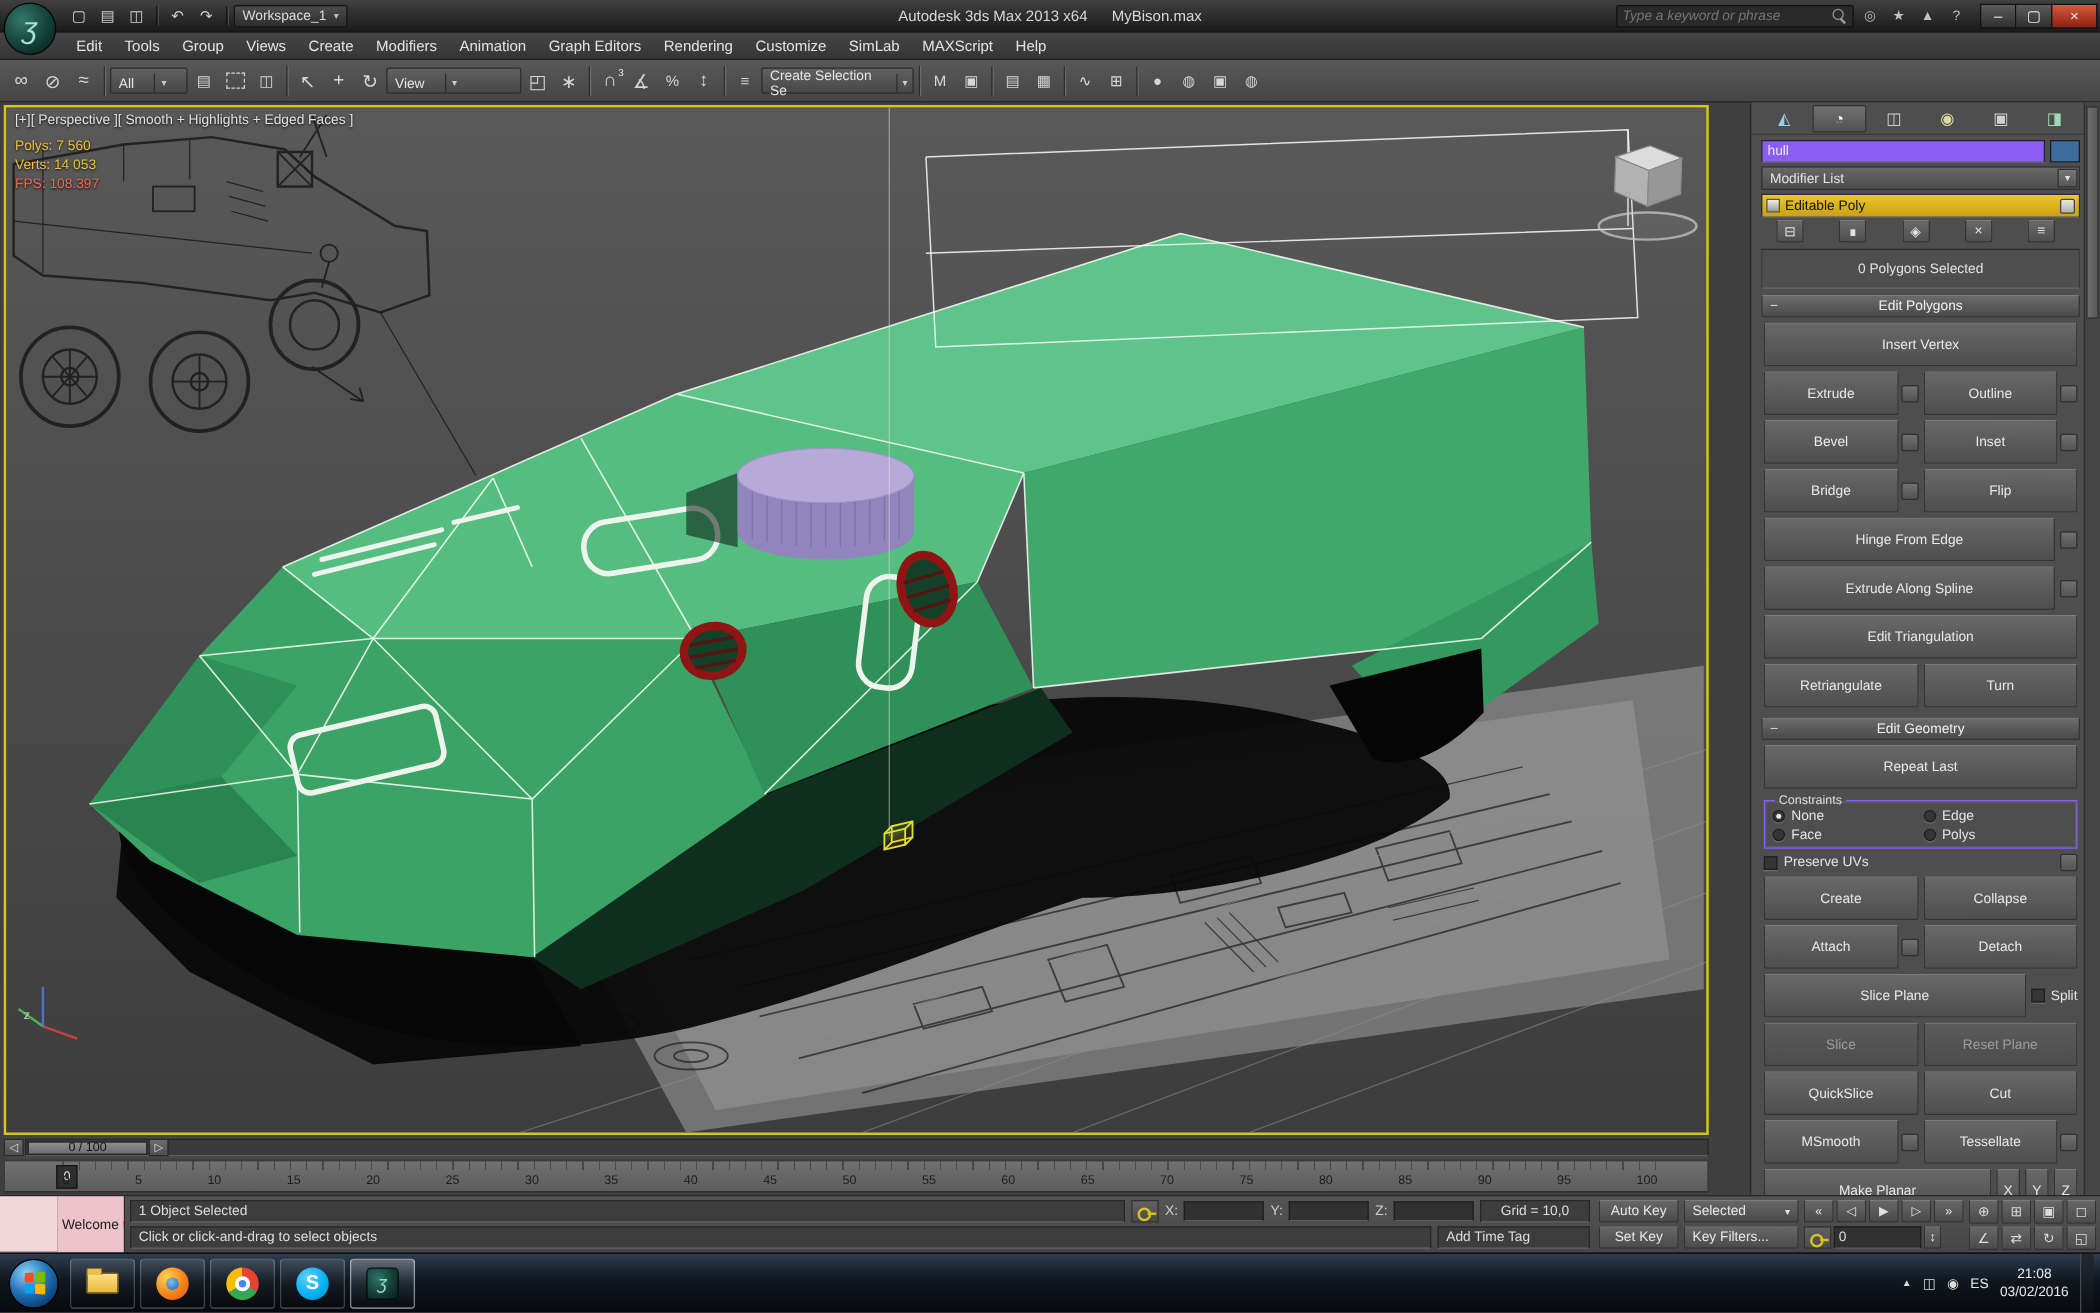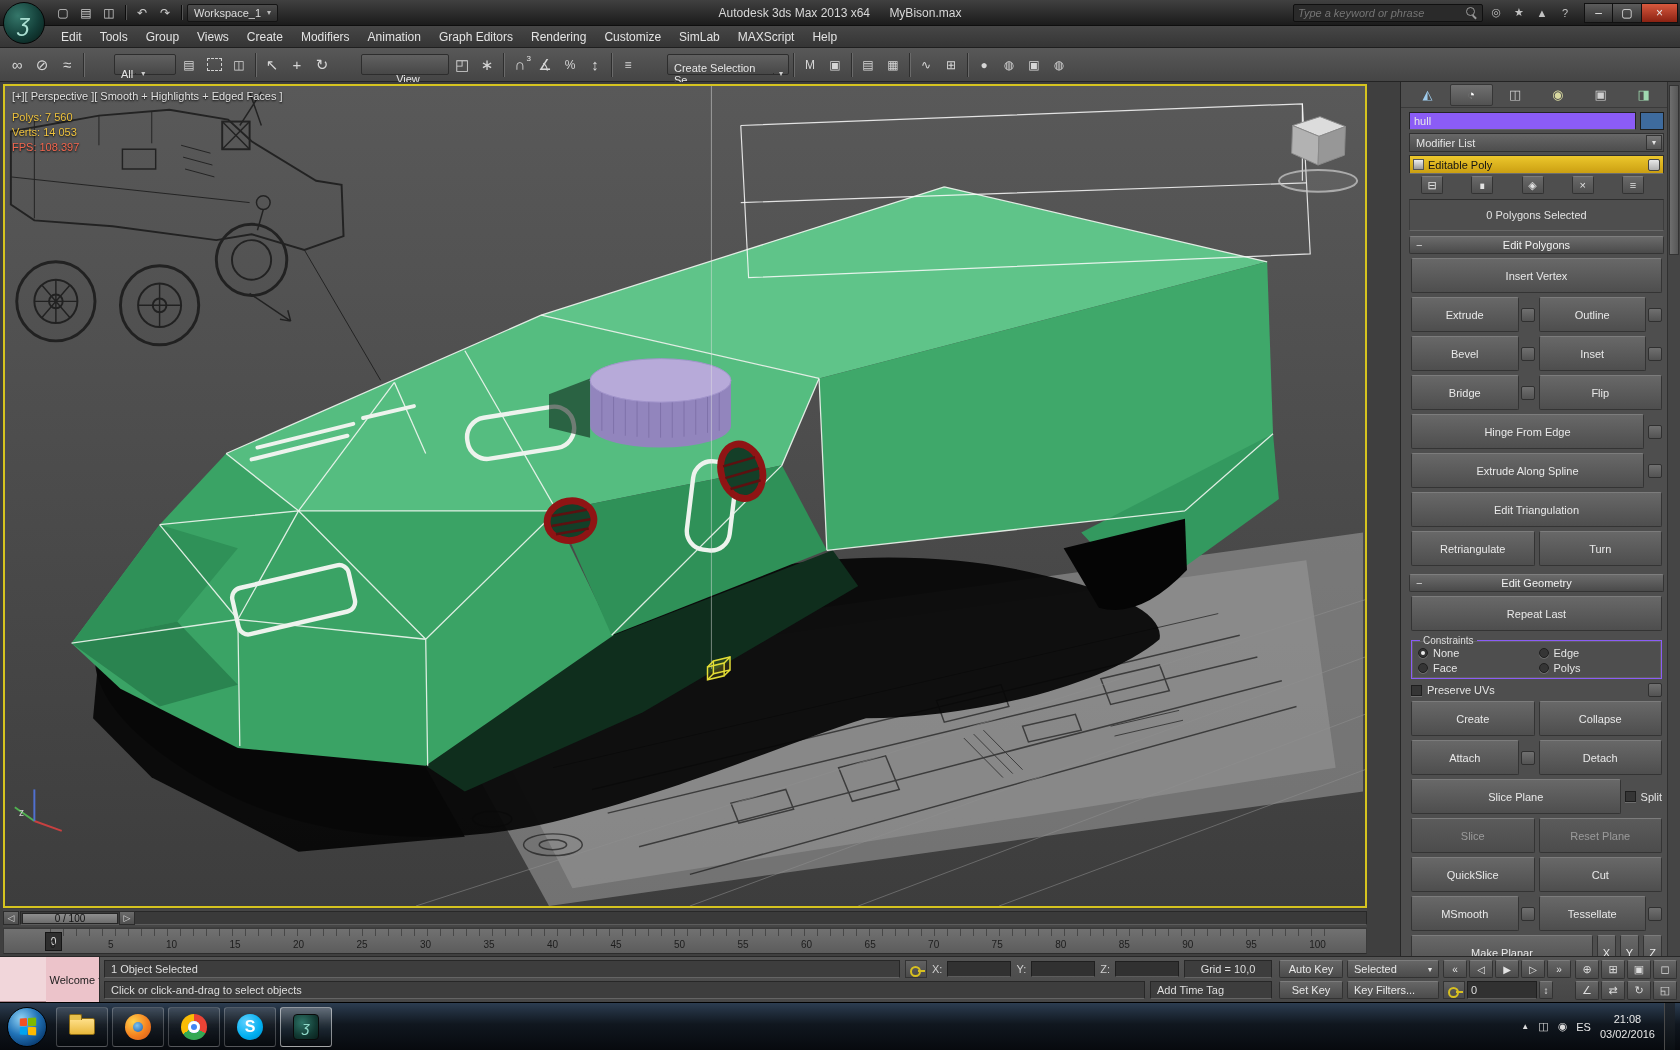--- a/index.html
+++ b/index.html
@@ -31,24 +31,24 @@
 
   
   .menubar { height:22px; background:linear-gradient(#464646,#353535); display:flex; align-items:center; padding-left:52px; color:#e3e3e3; font-size:12px; border-bottom:1px solid #1f1f1f; }
   .menu-item { padding:0 9px; height:100%; display:flex; align-items:center; white-space:nowrap; }
 
   
   .toolbar { height:34px; background:linear-gradient(#585858,#454545); display:flex; align-items:center; padding:0 5px; gap:1px; border-bottom:1px solid #242424; }
   .ti { width:24px; height:26px; display:flex; align-items:center; justify-content:center; color:#d6d6d6; font-size:15px; position:relative; }
   .ti.sm { font-size:12px; }
   .ti sup { position:absolute; right:1px; top:2px; font-size:8px; color:#e6e6e6; }
-  .dd { height:21px; background:linear-gradient(#616161,#474747); border:1px solid #2d2d2d; border-radius:2px; display:flex; align-items:center; font-size:11px; color:#e6e6e6; padding:18px 0 0 6px; gap:2px;margin-left:26px; }
+  .dd { height:21px; background:linear-gradient(#616161,#474747); border:1px solid #2d2d2d; border-radius:2px; display:flex; align-items:center; font-size:11px; color:#e6e6e6; padding:4px 0 0 6px; gap:16px; }
   .dd .arrow-box { width:15px; height:100%; display:flex; align-items:center; justify-content:center; border-left:1px solid #2d2d2d; font-size:8px; color:#ccc; }
   .dd.all { width:62px; }
-  .dd.view { width:88px;flex-direction:column; }
+  .dd.view { width:108px; }
   .dd.selset { width:122px; }
   .tsep { width:1px; height:24px; background:#2e2e2e; box-shadow:1px 0 0 #6a6a6a; margin:0 3px; }
   .ti.dashedrect::after { content:''; width:13px; height:11px; border:1px dashed #d0d0d0; }
 
   
   .main { flex:1; display:flex; min-height:0;gap:32px; }
   .vp-col { flex:1; display:flex; flex-direction:column; min-width:0; background:#3f3f3f; }
   .viewport { flex:1; margin:2px 1px 0 3px; border:2px solid #d6c41f; position:relative; overflow:hidden; background:#4a4a4a; }
   .viewport svg.scene { position:absolute; inset:0; width:100%; height:100%; }
   .vp-label { position:absolute; top:4px; left:7px; color:#e2e2e2; font-size:11px; text-shadow:0 1px 2px #000; }

